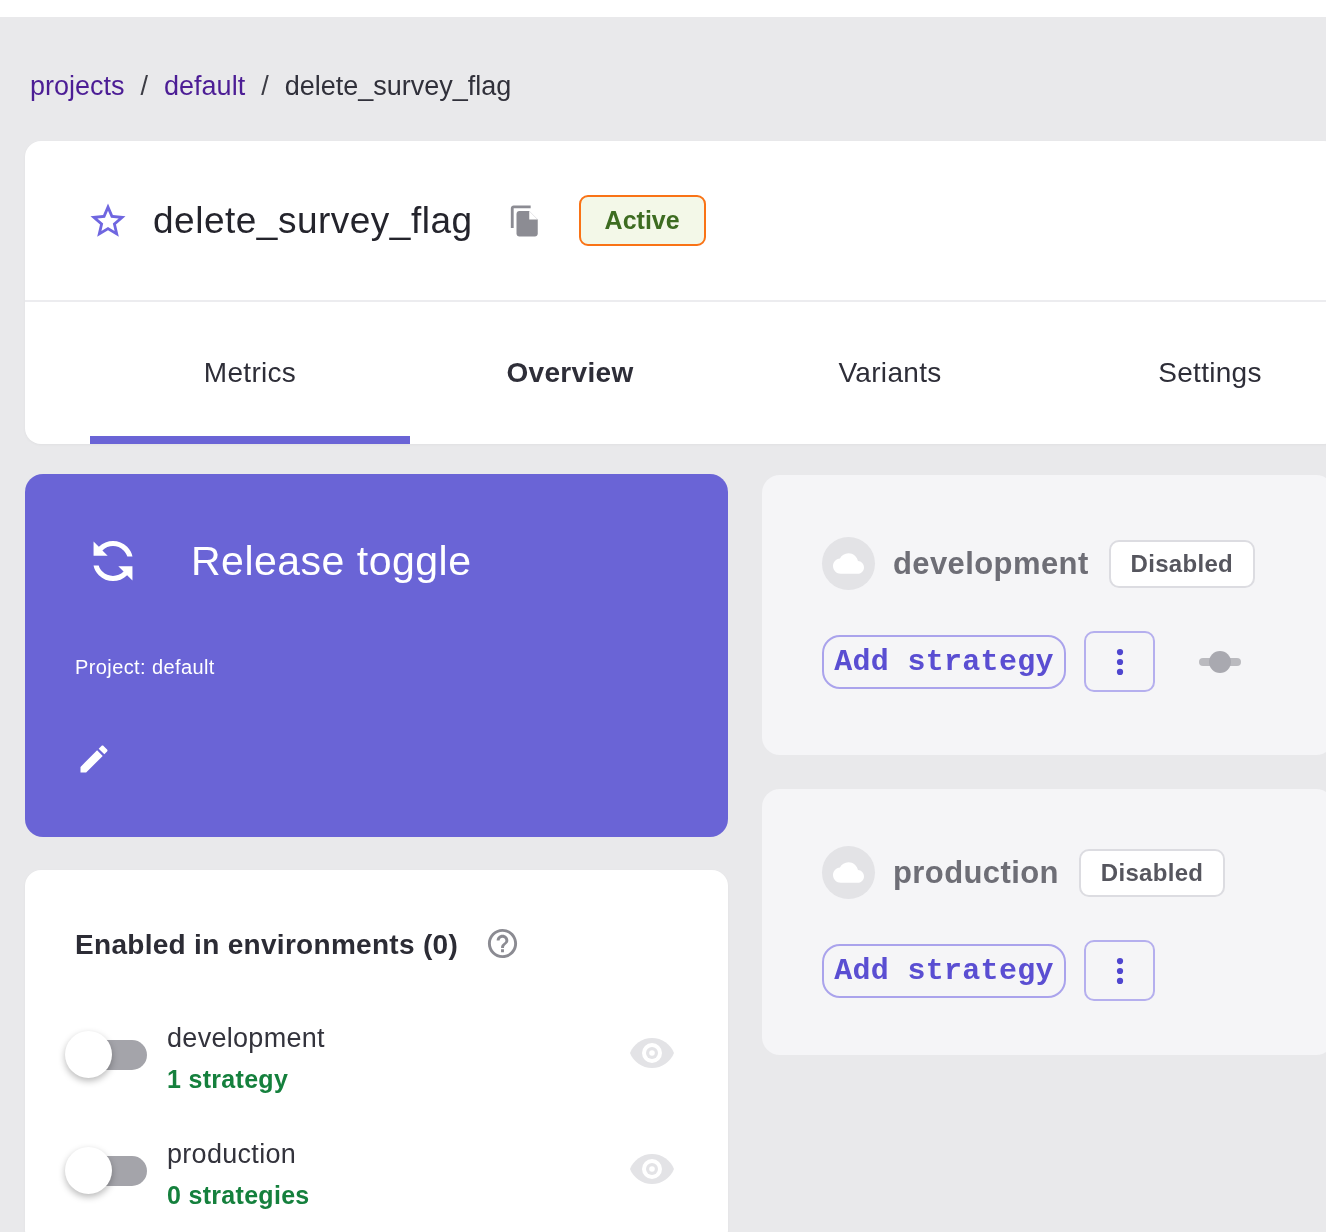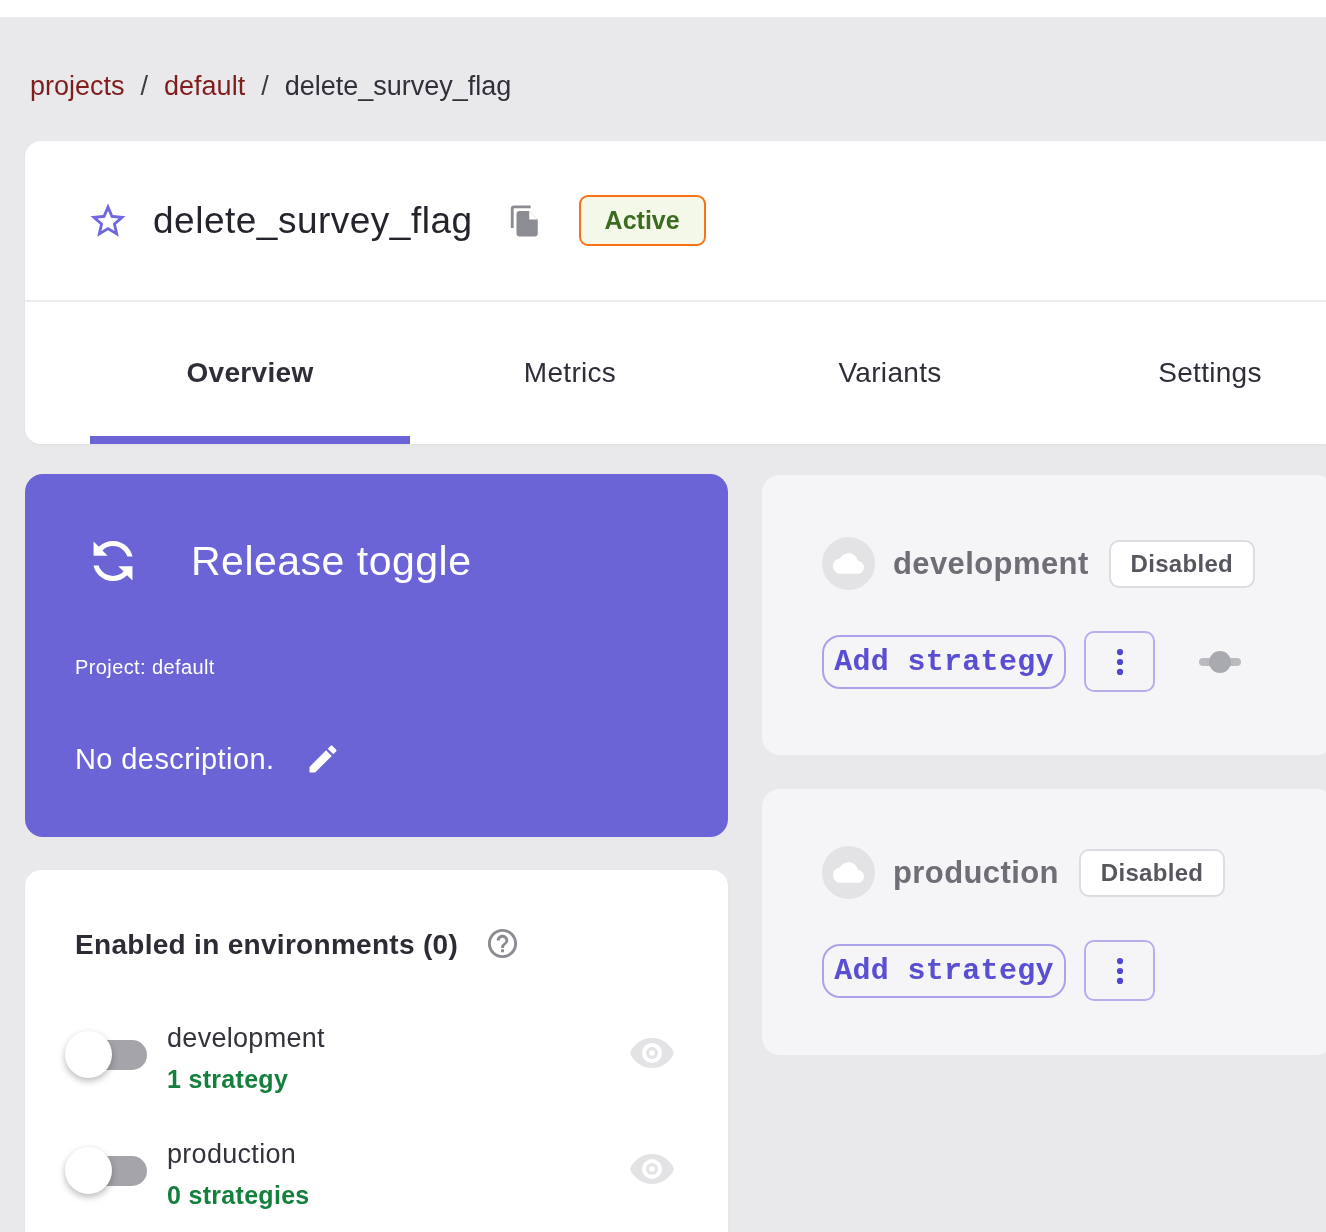--- a/index.html
+++ b/index.html
@@ -4,21 +4,21 @@
 <style>
   * { margin:0; padding:0; box-sizing:border-box; }
   html,body { width:1326px; height:1232px; overflow:hidden;
     font-family:"Liberation Sans","DejaVu Sans",sans-serif; background:#ffffff; }
 
   .page { position:absolute; left:0; top:17px; width:1326px; height:1215px; background:#e9e9eb; }
 
   
   .breadcrumb { position:absolute; left:30px; top:54px; display:flex; align-items:center; gap:16px;
     font-size:27px; color:#30303a; }
-  .breadcrumb a { color:#7f1d1d; text-decoration:none; cursor:pointer; }
+  .breadcrumb a { color:#4c1d95; text-decoration:none; cursor:pointer; }
   .breadcrumb .sep { color:#3c3c44; }
 
   
   .header-card { position:absolute; left:25px; top:124px; width:1315px; height:303px;
     background:#ffffff; border-radius:16px; box-shadow:0 1px 3px rgba(0,0,0,0.04); }
   .title-row { position:absolute; left:0; top:0; width:100%; height:159px;
     display:flex; align-items:center; padding-left:62px; }
   .star-btn { width:42px; height:42px; display:flex; align-items:center; justify-content:center; cursor:pointer; }
   .page-title { margin-left:24px; font-size:37px; font-weight:500; color:#24242c; letter-spacing:0.5px; }
   .copy-btn { margin-left:34px; width:36px; height:36px; display:flex; align-items:center; justify-content:center; cursor:pointer; }
@@ -105,38 +105,37 @@
         <svg width="34" height="34" viewBox="0 0 24 24" fill="#8c8c93">
           <path d="M16 1H4c-1.1 0-2 .9-2 2v14h2V3h12V1z"></path>
           <path d="M8 5h7l6 6v10c0 1.1-.9 2-2 2H8c-1.1 0-2-.9-2-2V7c0-1.1.9-2 2-2z"></path>
           <path d="M15 5l6 6h-6z" fill="#ffffff"></path>
         </svg>
       </span>
       <span class="status-badge">Active</span>
     </div>
     <div class="divider"></div>
     <div class="tabs">
+      <div class="tab">Metrics</div>
       <div class="tab active">Overview</div>
-      <div class="tab">Metrics</div>
       <div class="tab">Variants</div>
       <div class="tab">Settings</div>
     </div>
     <div class="tab-indicator"></div>
   </section>
 
   <section class="release-card">
     <div class="release-head">
       <svg width="60" height="60" viewBox="0 0 24 24" fill="#ffffff" style="transform:rotate(-45deg)">
         <path d="M12 4V1L8 5l4 4V6c3.31 0 6 2.69 6 6 0 1.01-.25 1.97-.7 2.8l1.46 1.46C19.54 15.03 20 13.57 20 12c0-4.42-3.58-8-8-8zm0 14c-3.31 0-6-2.69-6-6 0-1.01.25-1.97.7-2.8L5.24 7.74C4.46 8.97 4 10.43 4 12c0 4.42 3.58 8 8 8v3l4-4-4-4v3z"></path>
       </svg>
       <span class="release-type">Release toggle</span>
     </div>
     <div class="release-project">Project: default</div>
     <div class="release-desc-row">
-      <span class="release-desc">No description.</span>
       <span class="edit-btn">
         <svg width="36" height="36" viewBox="0 0 24 24" fill="#ffffff">
           <path d="M3 17.25V21h3.75L17.81 9.94l-3.75-3.75L3 17.25zM20.71 7.04c.39-.39.39-1.02 0-1.41l-2.34-2.34c-.39-.39-1.02-.39-1.41 0l-1.83 1.83 3.75 3.75 1.83-1.83z"></path>
         </svg>
       </span>
     </div>
   </section>
 
   <section class="env-card">
     <div class="env-head">

